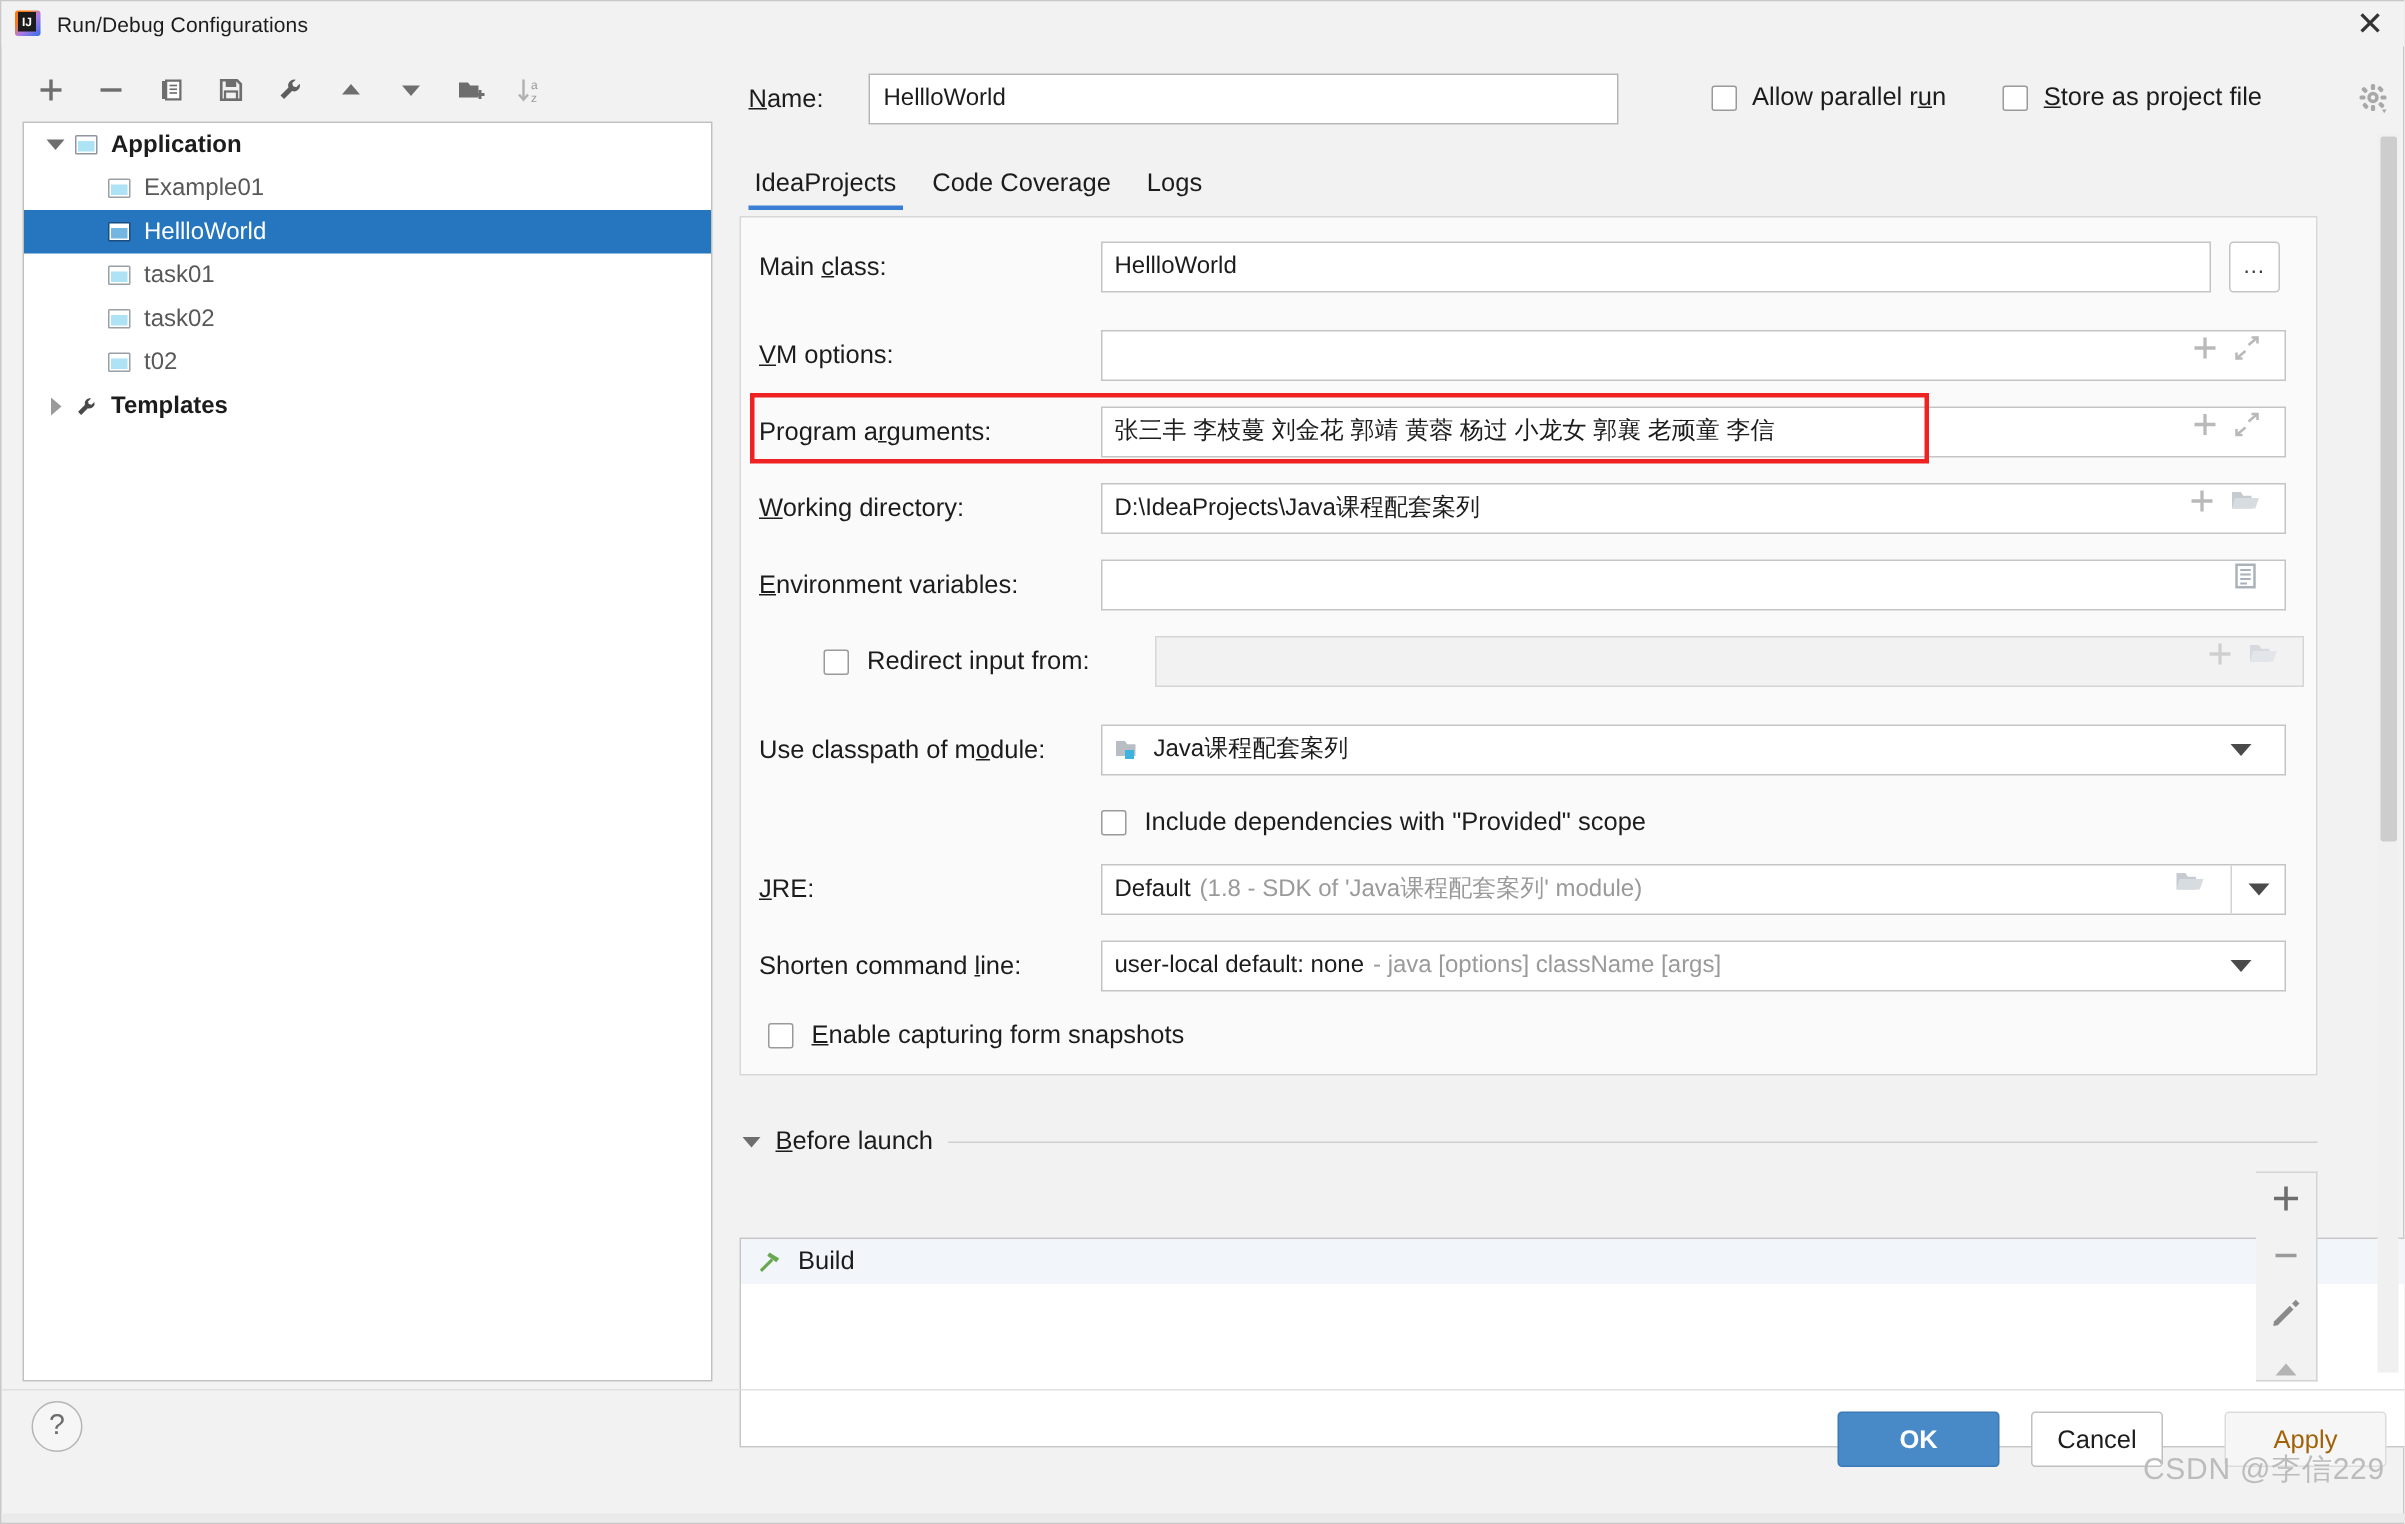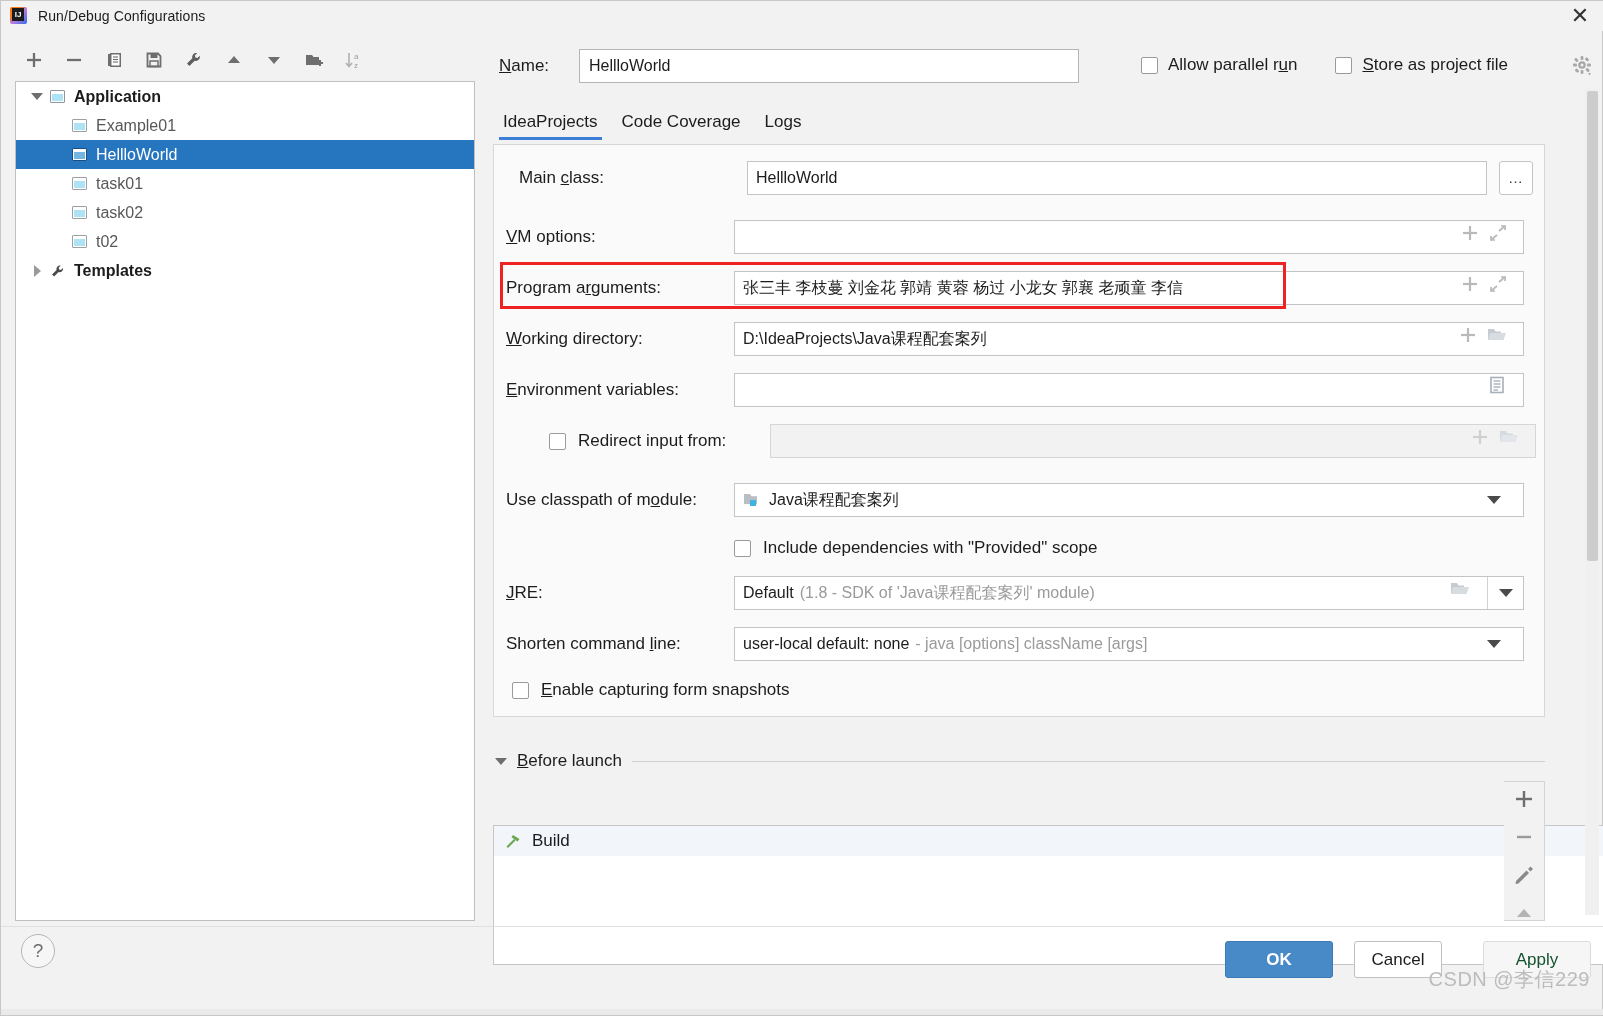--- a/index.html
+++ b/index.html
@@ -240,21 +240,21 @@
   }
   .btn-ok {
     left: 1224px; width: 108px; background: #4889c8; color: #ffffff;
     border: 1px solid #3c7ab5; font-weight: bold;
   }
   .btn-cancel {
     left: 1353px; width: 88px; background: #ffffff; color: #1c1c1c;
     border: 1px solid #c0c0c0;
   }
   .btn-apply {
-    left: 1482px; width: 108px; background: #f6f6f6; color: #14532d;
+    left: 1482px; width: 108px; background: #f6f6f6; color: #a16207;
     border: 1px solid #dcdcdc;
   }
   .watermark {
     position: absolute; right: 12px; top: 965px;
     font-size: 20px; color: #bcbcbc; letter-spacing: .5px;
   }
   .bottom-edge {
     position: absolute; left: 0; bottom: 0; width: 1603px; height: 6px; background: #eaeaea;
   }
 </style>
@@ -445,21 +445,21 @@
   </div>
 
   <div class="tabs">
     <div class="tab active">IdeaProjects</div>
     <div class="tab">Code Coverage</div>
     <div class="tab">Logs</div>
   </div>
 
   <div class="config-card">
 
-    <div class="frow" style="top:16px; left:25px; width:1030px;">
+    <div class="frow" style="top:16px; left:12px; width:1030px;">
       <div class="flabel" style="width:228px;">Main <span class="u">c</span>lass:</div>
       <div class="fi" style="width:740px;">HellloWorld</div>
       <div class="dots-btn" style="margin-left:12px;">…</div>
     </div>
 
     <div class="frow" style="top:75px; left:12px; width:1030px;">
       <div class="flabel" style="width:228px;"><span class="u">V</span>M options:</div>
       <div class="fi" style="width:790px;">
         <span></span>
         <span class="fi-actions">

